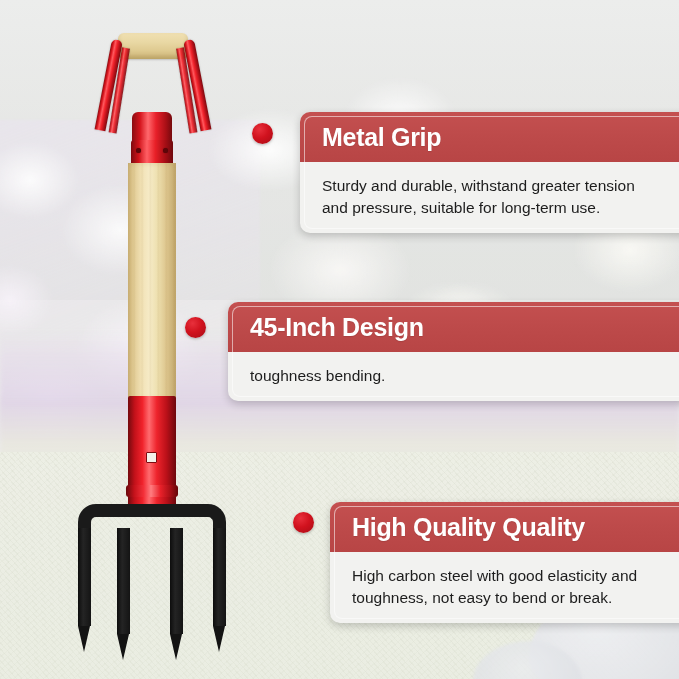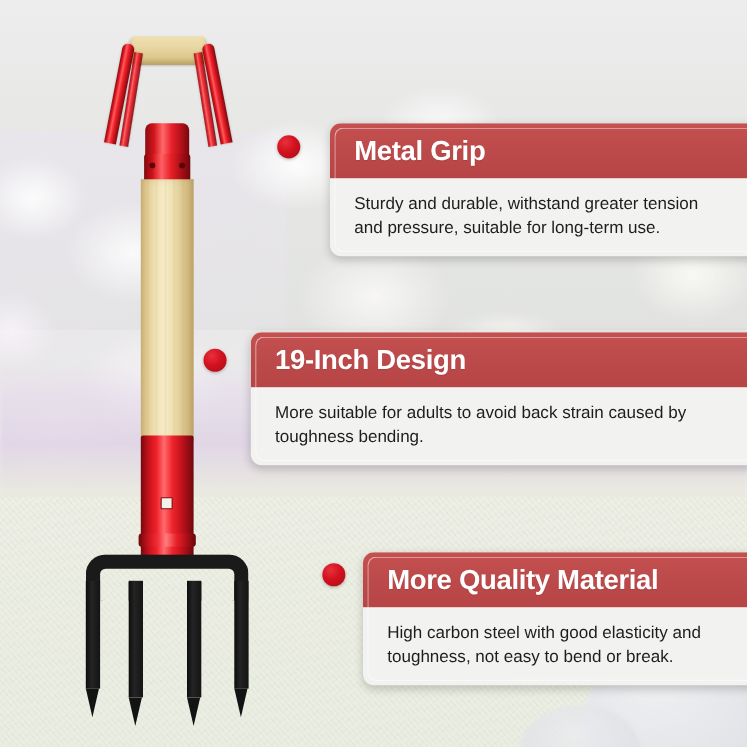--- a/index.html
+++ b/index.html
@@ -337,33 +337,32 @@
     <div class="card-body">
       <span>Sturdy and durable, withstand greater tension</span>
       <span>and pressure, suitable for long-term use.</span>
     </div>
     <div class="card-inner-edge"></div>
   </div>
 
   <div class="dot" style="left:185px; top:317px;"></div>
   <div class="card" style="left:228px; top:302px; width:470px;">
     <div class="card-header">
-      <div class="card-title">19-Inch Design</div>
+      <div class="card-title">45-Inch Design</div>
     </div>
     <div class="card-body">
-      <span>More suitable for adults to avoid back strain caused by</span>
       <span>toughness bending.</span>
     </div>
     <div class="card-inner-edge"></div>
   </div>
 
   <div class="dot" style="left:293px; top:512px;"></div>
   <div class="card" style="left:330px; top:502px; width:370px;">
     <div class="card-header">
-      <div class="card-title">More Quality Material</div>
+      <div class="card-title">High Quality Quality</div>
     </div>
     <div class="card-body">
       <span>High carbon steel with good elasticity and</span>
       <span>toughness, not easy to bend or break.</span>
     </div>
     <div class="card-inner-edge"></div>
   </div>
 
 </div>
 

